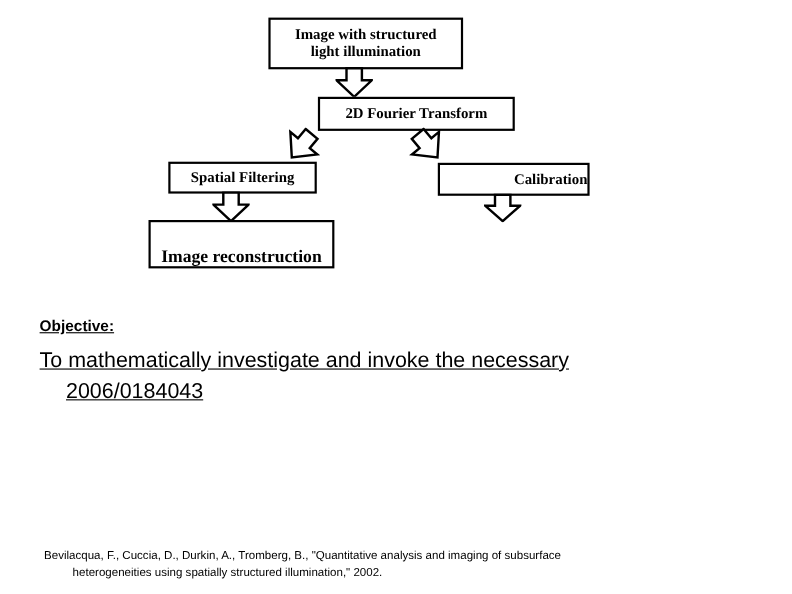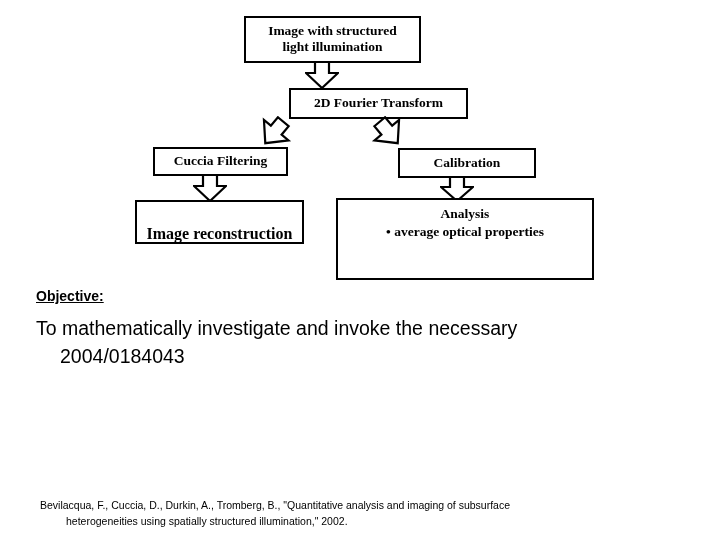--- a/index.html
+++ b/index.html
@@ -54,20 +54,21 @@
   }
   #box-spatial-filtering {
     left: 153px; top: 147px; width: 135px; height: 29px;
     padding-top: 4px;
     font-size: 13.5px;
   }
   #box-calibration {
     left: 398px; top: 148px; width: 138px; height: 30px;
     padding-top: 5px;
     font-size: 13.5px;
+    text-align: right;
   }
   #box-image-reconstruction {
     left: 135px; top: 200px; width: 169px; height: 44px;
     padding-top: 23px;
     font-size: 16px;
   }
   #box-analysis {
     left: 336px; top: 198px; width: 258px; height: 82px;
     padding-top: 6px;
     font-size: 13.5px;
@@ -101,20 +102,21 @@
     letter-spacing: 0px;
     margin: 0;
     line-height: 1.15;
   }
   #objective-body {
     margin: 10px 0 0 0;
     font-size: 19.5px;
     line-height: 1.45;
     text-indent: 0;
     padding-left: 0;
+    text-decoration: underline;
   }
   #objective-body .cont {
     display: block;
     padding-left: 24px;
   }
   #objective-body .ital {
     font-style: italic;
   }
 
   
@@ -162,21 +164,21 @@
 
   <span class="arrow" id="arrow-fourier-right">
     <svg width="40" height="36" viewBox="0 0 40 36">
       <g transform="rotate(-40 20 18)">
         <polygon points="13,2 27,2 27,13 36,13 20,30 4,13 13,13" fill="#ffffff" stroke="#000000" stroke-width="2.2" stroke-linejoin="miter"></polygon>
       </g>
     </svg>
   </span>
 
   <div class="fbox" id="box-spatial-filtering">
-    <span class="ftext">Cuccia Filtering</span>
+    <span class="ftext">Spatial Filtering</span>
   </div>
 
   <div class="fbox" id="box-calibration">
     <span class="ftext">Calibration</span>
   </div>
 
   <span class="arrow" id="arrow-spatial-to-recon">
     <svg width="34" height="28" viewBox="0 0 34 28">
       <polygon points="10,1 24,1 24,12 33,12 17,27 1,12 10,12" fill="#ffffff" stroke="#000000" stroke-width="2.2" stroke-linejoin="miter"></polygon>
     </svg>
@@ -185,32 +187,28 @@
   <span class="arrow" id="arrow-calib-to-analysis">
     <svg width="34" height="26" viewBox="0 0 34 26">
       <polygon points="10,1 24,1 24,11 33,11 17,25 1,11 10,11" fill="#ffffff" stroke="#000000" stroke-width="2.2" stroke-linejoin="miter"></polygon>
     </svg>
   </span>
 
   <div class="fbox" id="box-image-reconstruction">
     <span class="ftext">Image reconstruction</span>
   </div>
 
-  <div class="fbox" id="box-analysis">
-    <span class="ftext">Analysis</span>
-    <span class="ftext analysis-bullet">• average optical properties</span>
-  </div>
 
 </div>
 
 <div id="content">
   <div id="objective-heading">Objective:</div>
 
   <div id="objective-body">
     <span>To mathematically investigate and invoke the necessary</span>
-    <span class="cont">2004/0184043</span>
+    <span class="cont">2006/0184043</span>
   </div>
 </div>
 
 <div id="citation">
   <span>Bevilacqua, F., Cuccia, D., Durkin, A., Tromberg, B., "Quantitative analysis and imaging of subsurface</span>
   <span class="cit-cont">heterogeneities using spatially structured illumination," 2002.</span>
 </div>
 
 </body></html>

